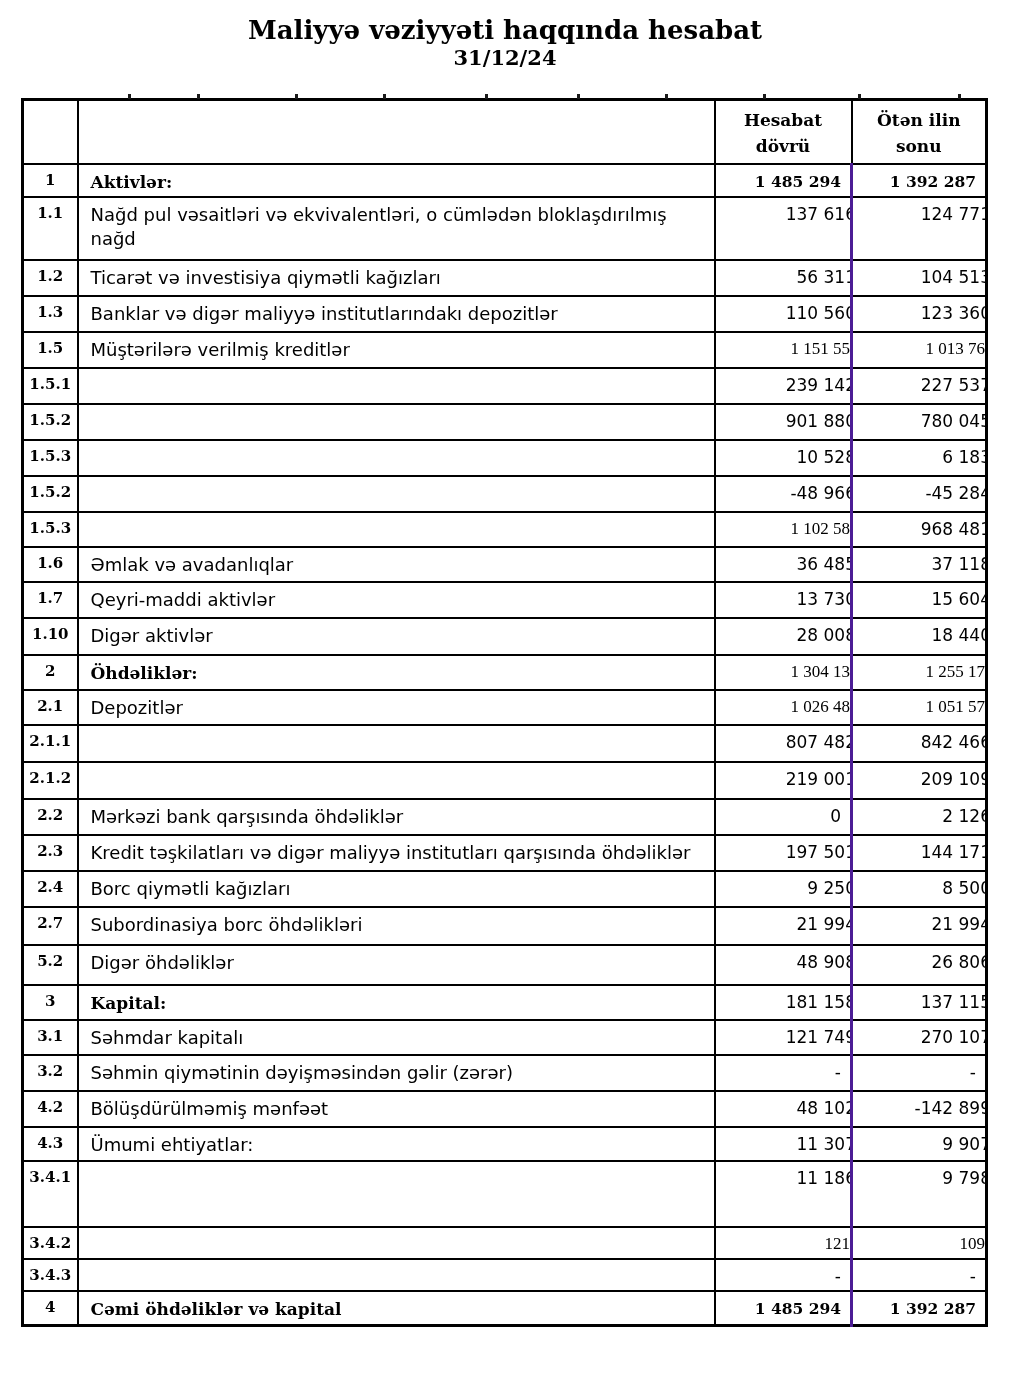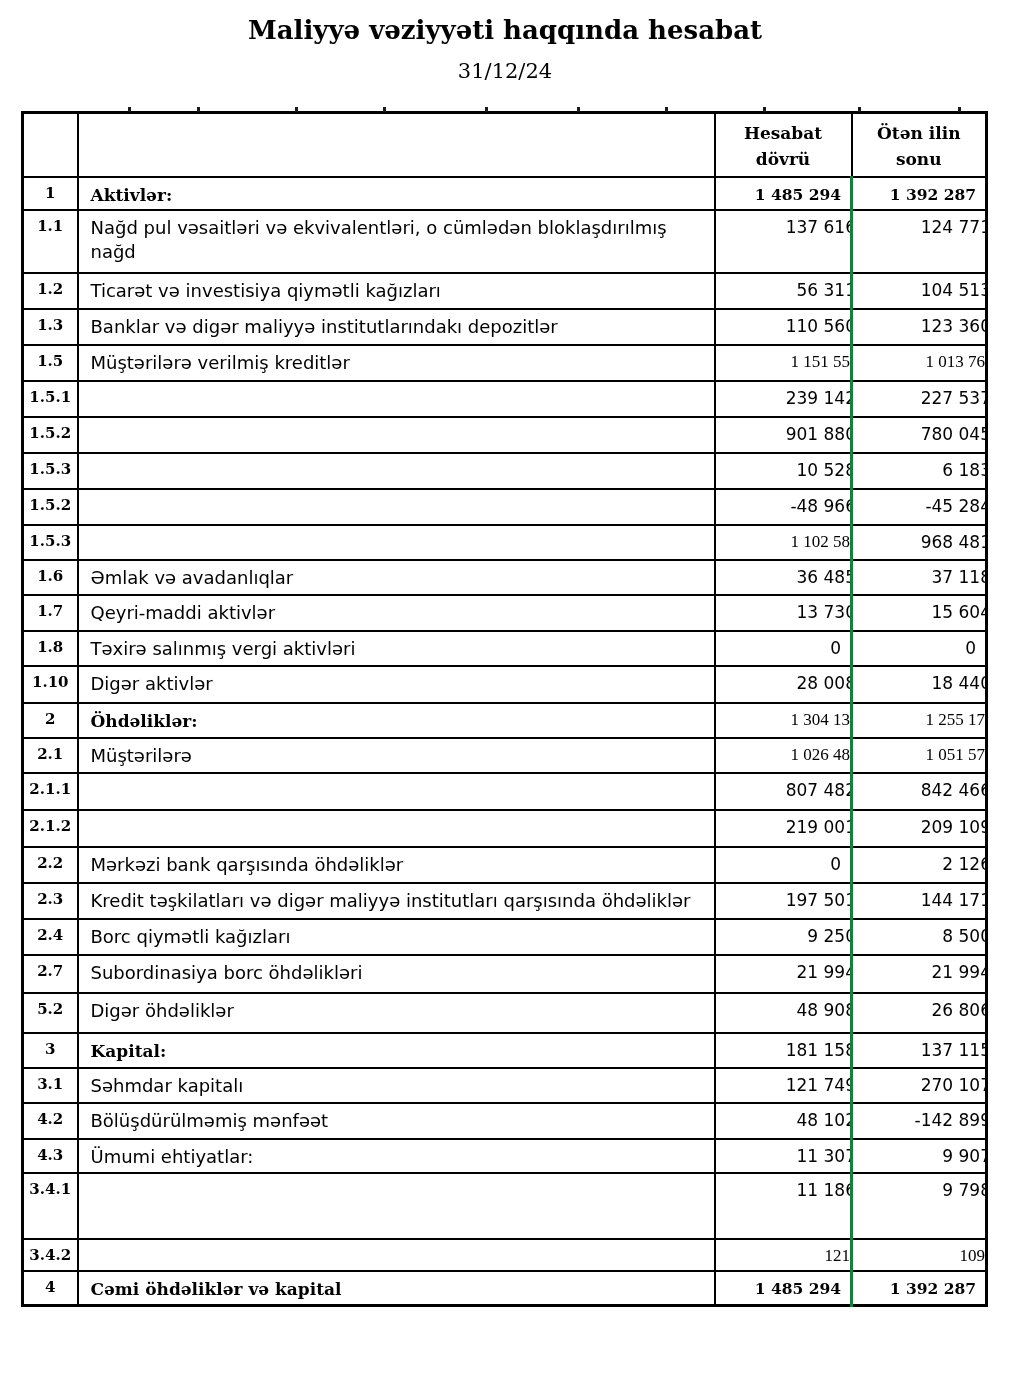--- a/index.html
+++ b/index.html
@@ -6,21 +6,21 @@
   body{
     width:1030px;height:1396px;overflow:hidden;
     font-family:"DejaVu Sans",sans-serif;color:#000;
     -webkit-font-smoothing:antialiased;
   }
   .title-block{width:1010px;text-align:center;padding-top:16px;}
   .title-line1{
     font-family:"DejaVu Serif",serif;font-weight:bold;font-size:26px;line-height:28px;
   }
   .title-line2{
-    font-family:"DejaVu Serif",serif;font-weight:normal;font-size:21px;line-height:28px;margin-top:13px;
+    font-family:"DejaVu Serif",serif;font-weight:bold;font-size:21px;line-height:28px;margin-top:0;
   }
   .table-wrap{position:relative;margin:26px 0 0 21px;width:977px;}
   .tick{position:absolute;width:3px;height:5px;background:#1a1a1a;top:-4px;}
   table{
     border-collapse:collapse;table-layout:fixed;width:967px;
     border:3px solid #000;
   }
   td,th{border:2px solid #000;vertical-align:top;overflow:hidden;padding:0;}
   col.c-num{width:55px;}
   col.c-desc{width:637px;}
@@ -31,21 +31,21 @@
   td.num{
     font-family:"DejaVu Serif",serif;font-weight:bold;font-size:15px;
     text-align:center;padding-top:6px;line-height:18px;
   }
   td.desc{padding:5px 3px 0 12px;font-size:18px;line-height:24px;white-space:nowrap;}
   td.desc.wrap{white-space:normal;}
   td.desc.section{
     font-family:"DejaVu Serif",serif;font-weight:bold;font-size:17px;white-space:nowrap;
   }
   td.val{padding-top:5px;}
-  td.val.divider{border-right:3px solid #15803d;}
+  td.val.divider{border-right:3px solid #4c1d95;}
   .v{display:block;text-align:right;font-size:17px;line-height:22px;white-space:nowrap;}
   .v.boldnum{font-family:"DejaVu Serif",serif;font-weight:bold;font-size:15.5px;line-height:21px;padding-top:1px;}
   .v.fit-pad{margin-right:9px;}
   .v.fit-flush{margin-right:0px;font-family:Liberation Serif, serif;}
   .v.fit-clip{margin-right:-6px;}
 </style>
 </head>
 <body>
 
 <div class="title-block">
@@ -197,30 +197,20 @@
         <tr style="height: 36px;">
           <td class="num">1.7</td>
           <td class="desc">Qeyri-maddi aktivlər</td>
           <td class="val divider">
             <span class="v fit-clip">13 730</span>
           </td>
           <td class="val">
             <span class="v fit-clip">15 604</span>
           </td>
         </tr>
-        <tr style="height: 35px;">
-          <td class="num">1.8</td>
-          <td class="desc">Təxirə salınmış vergi aktivləri</td>
-          <td class="val divider">
-            <span class="v fit-pad">0</span>
-          </td>
-          <td class="val">
-            <span class="v fit-pad">0</span>
-          </td>
-        </tr>
         <tr style="height: 37px;">
           <td class="num">1.10</td>
           <td class="desc">Digər aktivlər</td>
           <td class="val divider">
             <span class="v fit-clip">28 008</span>
           </td>
           <td class="val">
             <span class="v fit-clip">18 440</span>
           </td>
         </tr>
@@ -229,21 +219,21 @@
           <td class="desc section">Öhdəliklər:</td>
           <td class="val divider">
             <span class="v fit-flush">1 304 13</span>
           </td>
           <td class="val">
             <span class="v fit-flush">1 255 17</span>
           </td>
         </tr>
         <tr style="height: 35px;">
           <td class="num">2.1</td>
-          <td class="desc">Müştərilərə</td>
+          <td class="desc">Depozitlər</td>
           <td class="val divider">
             <span class="v fit-flush">1 026 48</span>
           </td>
           <td class="val">
             <span class="v fit-flush">1 051 57</span>
           </td>
         </tr>
         <tr style="height: 37px;">
           <td class="num">2.1.1</td>
           <td class="desc"></td>
@@ -328,20 +318,30 @@
           <td class="num">3.1</td>
           <td class="desc">Səhmdar kapitalı</td>
           <td class="val divider">
             <span class="v fit-clip">121 749</span>
           </td>
           <td class="val">
             <span class="v fit-clip">270 107</span>
           </td>
         </tr>
         <tr style="height: 36px;">
+          <td class="num">3.2</td>
+          <td class="desc">Səhmin qiymətinin dəyişməsindən gəlir (zərər)</td>
+          <td class="val divider">
+            <span class="v fit-pad">-</span>
+          </td>
+          <td class="val">
+            <span class="v fit-pad">-</span>
+          </td>
+        </tr>
+        <tr style="height: 36px;">
           <td class="num">4.2</td>
           <td class="desc">Bölüşdürülməmiş mənfəət</td>
           <td class="val divider">
             <span class="v fit-clip">48 102</span>
           </td>
           <td class="val">
             <span class="v fit-clip">-142 899</span>
           </td>
         </tr>
         <tr style="height: 34px;">
@@ -365,20 +365,30 @@
           </td>
         </tr>
         <tr style="height: 32px;">
           <td class="num">3.4.2</td>
           <td class="desc"></td>
           <td class="val divider">
             <span class="v fit-flush">121</span>
           </td>
           <td class="val">
             <span class="v fit-flush">109</span>
+          </td>
+        </tr>
+        <tr style="height: 32px;">
+          <td class="num">3.4.3</td>
+          <td class="desc"></td>
+          <td class="val divider">
+            <span class="v fit-pad">-</span>
+          </td>
+          <td class="val">
+            <span class="v fit-pad">-</span>
           </td>
         </tr>
         <tr style="height: 35px;">
           <td class="num">4</td>
           <td class="desc section">Cəmi öhdəliklər və kapital</td>
           <td class="val divider">
             <span class="v fit-pad boldnum">1 485 294</span>
           </td>
           <td class="val">
             <span class="v fit-pad boldnum">1 392 287</span>

